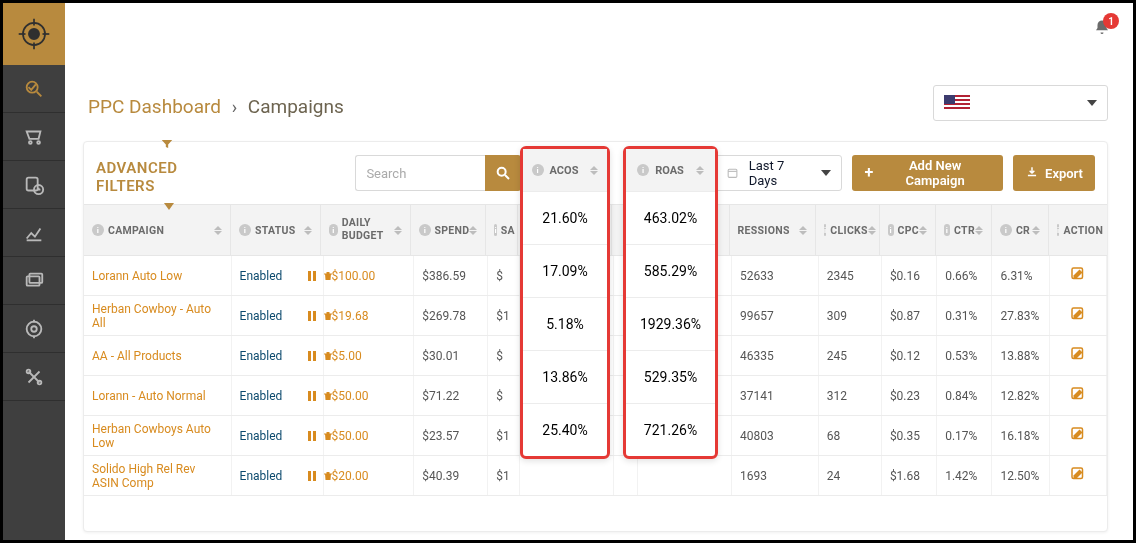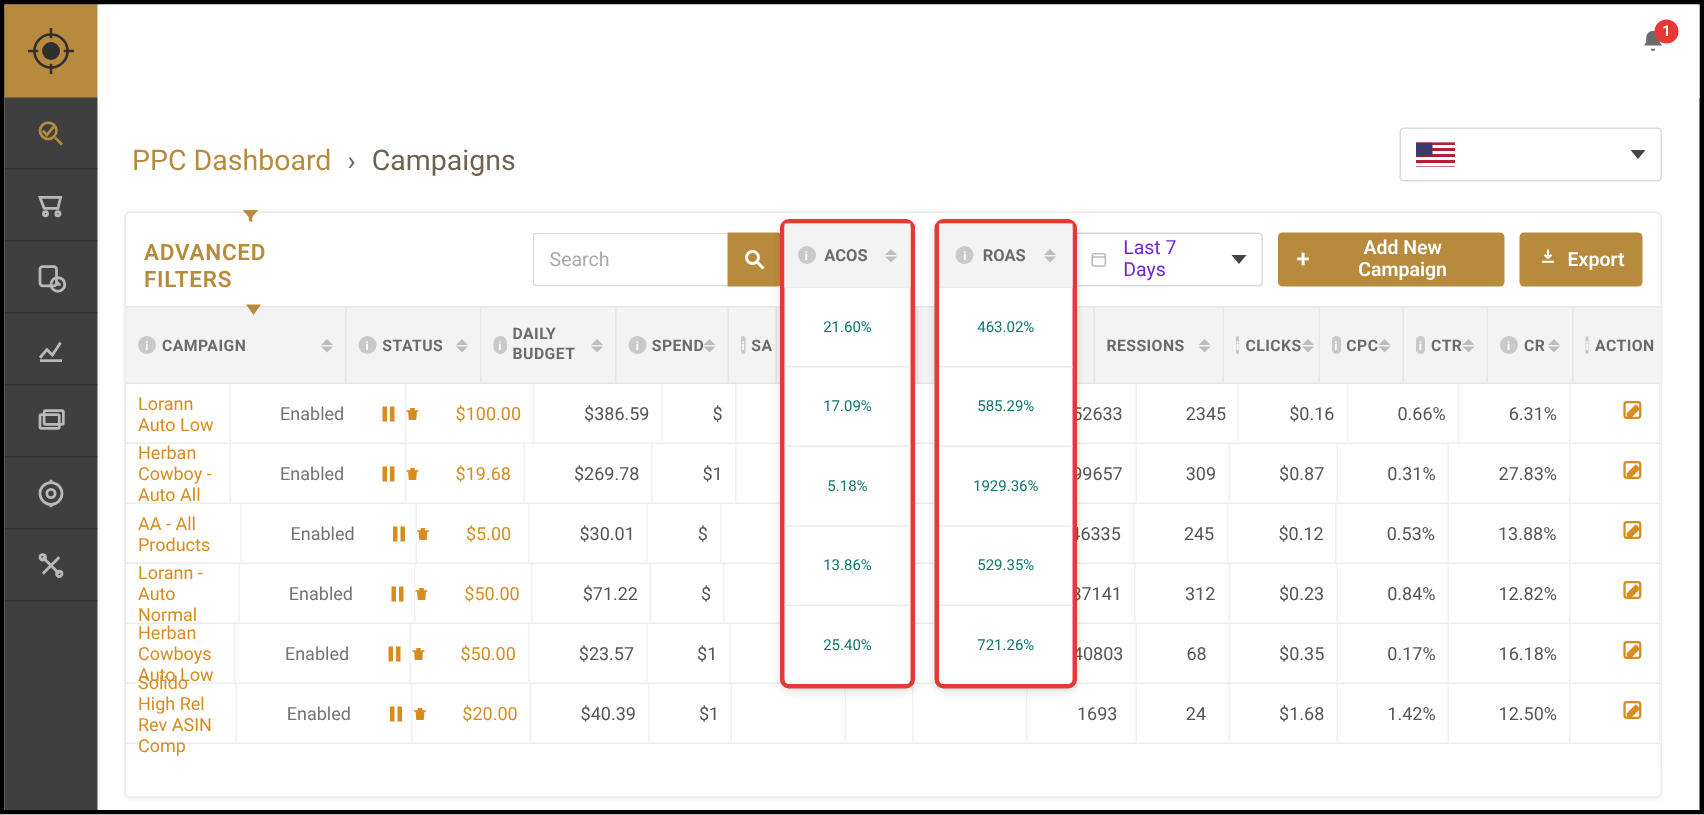--- a/index.html
+++ b/index.html
@@ -31,55 +31,55 @@
 .adv-filters { color:#b88a3e; font-weight:600; letter-spacing:.5px; font-size:15px; display:flex; align-items:center; gap:8px; cursor:pointer;flex-direction:column;}
 .adv-filters .fico{width:14px;height:14px;}
 .adv-filters .tri{width:0;height:0;border-left:5px solid transparent;border-right:5px solid transparent;border-top:7px solid #b88a3e;margin-left:4px;}
 .spacer{flex:0 0 58px;}
 .search-wrap{display:flex;align-items:center;height:36px;padding-left:40px;}
 .search-input{height:36px;width:130px;border:1px solid #d9d9d9;border-right:none;border-radius:3px 0 0 3px;padding:0 10px;font-size:13px;color:#888;}
 .search-input::placeholder{color:#aaa;}
 .search-btn{width:36px;height:36px;background:#b88a3e;border:none;border-radius:0 3px 3px 0;display:flex;align-items:center;justify-content:center;cursor:pointer;}
 .search-btn svg{width:16px;height:16px;color:#fff;}
 .gap-num{font-size:13px;color:#7a7a7a;padding:0 4px;}
-.sel{height:36px;border:1px solid #d9d9d9;border-radius:3px;display:flex;align-items:center;padding:16px 10px;gap:10px;font-size:13px;color:#6d28d9;cursor:pointer;}
+.sel{height:36px;border:1px solid #d9d9d9;border-radius:3px;display:flex;align-items:center;padding:16px 10px;gap:10px;font-size:13px;color:#0f172a;cursor:pointer;}
 .sel .cal{width:14px;height:14px;color:#bbb;}
 .btn-gold{height:36px;background:#b88a3e;color:#fff;border:none;border-radius:3px;padding:0 12px;font-size:13px;font-weight:600;display:flex;align-items:center;gap:6px;cursor:pointer;}
 .btn-gold .plus{font-size:16px;line-height:0;}
 .btn-gold .dl svg{width:14px;height:14px;color:#fff;}
 
 .thead{height:52px;background:#f3f3f3;display:flex;border-top:1px solid #e6e6e6;border-bottom:1px solid #e6e6e6;}
 .th{display:flex;align-items:center;padding:0 8px;font-size:10.5px;font-weight:700;color:#6b6b6b;letter-spacing:.3px;border-right:1px solid #e6e6e6;position:relative;}
 .th .info{width:12px;height:12px;border-radius:6px;background:#c9c9c9;color:#fff;display:inline-flex;align-items:center;justify-content:center;font-size:8px;margin-right:4px;font-weight:700;}
 .sort{margin-left:auto;display:flex;flex-direction:column;gap:1px;}
 .sort span{width:0;height:0;border-left:4px solid transparent;border-right:4px solid transparent;}
 .sort .up{border-bottom:4px solid #bdbdbd;}
 .sort .dn{border-top:4px solid #bdbdbd;}
 .col-camp{width:150px;} .col-stat{width:92px;} .col-bud{width:92px;} .col-spend{width:75px;} .col-sa{width:32px;}
 .col-acos{width:95px;} .col-gap1{width:25px;} .col-roas{width:95px;} .col-imp{width:88px;}
 .col-clk{width:64px;} .col-cpc{width:56px;} .col-ctr{width:56px;} .col-cr{width:58px;} .col-act{width:58px;border-right:none;}
 
-.trow{height:40px;display:flex;border-bottom:1px solid #ececec;gap:25px;}
+.trow{height:40px;display:flex;border-bottom:1px solid #ececec;}
 .td{display:flex;align-items:center;padding:0 8px;font-size:12px;color:#555;border-right:1px solid #f2f2f2;}
 .td.link{color:#d88b1f;}
 .td.link a{color:#d88b1f;text-decoration:none;}
 .td.num{justify-content:flex-start;}
 .td.center{justify-content:center;}
-.td .stat{color:#737373;margin-right:24px;}
+.td .stat{color:#0c4a6e;margin-right:24px;}
 .td .pause{color:#d88b1f;margin-right:4px;display:inline-flex;}
 .td .trash{color:#d88b1f;display:inline-flex;}
 .td .bud{color:#d88b1f;}
 .edit-ic{width:18px;height:18px;color:#d88b1f;}
 
 
 .hl{position:absolute;border:3px solid #e53935;border-radius:6px;background:#fff;box-shadow:0 2px 6px rgba(0,0,0,.12);}
 .hl-head{height:42px;background:#f3f3f3;display:flex;align-items:center;justify-content:center;font-size:11px;font-weight:700;color:#6b6b6b;gap:6px;}
 .hl-head .info{width:12px;height:12px;border-radius:6px;background:#c9c9c9;color:#fff;display:inline-flex;align-items:center;justify-content:center;font-size:8px;font-weight:700;}
 .hl-head .sort{margin-left:6px;}
-.hl-cell{height:53px;display:flex;align-items:center;justify-content:center;font-size:10px;color:#0f766e;border-top:1px solid #ececec;}
+.hl-cell{height:53px;display:flex;align-items:center;justify-content:center;font-size:14px;color:#000000;border-top:1px solid #ececec;}
 .hl-acos{left:517px;top:143px;width:90px;}
 .hl-roas{left:620px;top:143px;width:95px;}
 </style>
 </head>
 <body>
 <div class="frame">
 
 <div class="sidebar-col">
   <div class="logo">
     <svg viewBox="0 0 40 40" fill="none" stroke="#2f2f2f" stroke-width="2">

